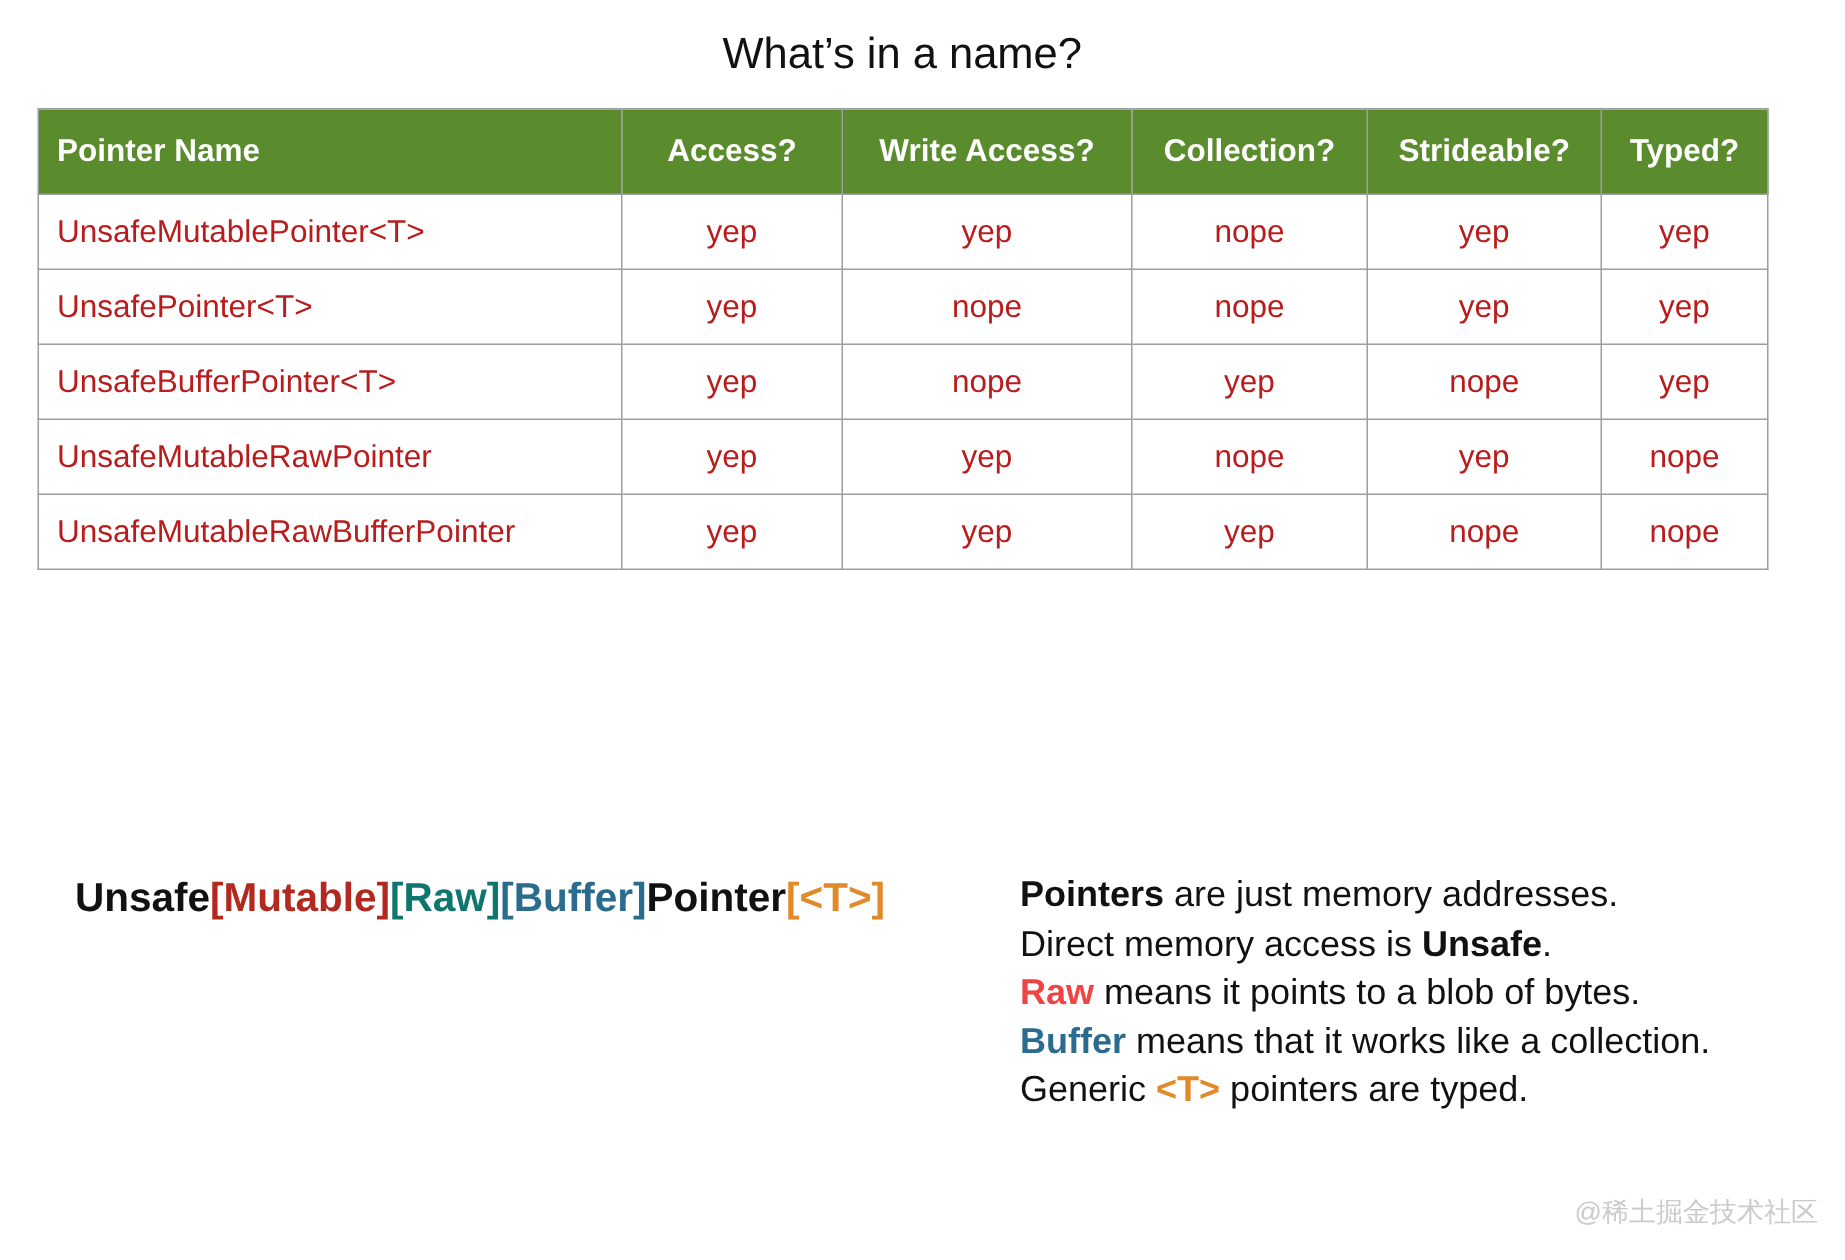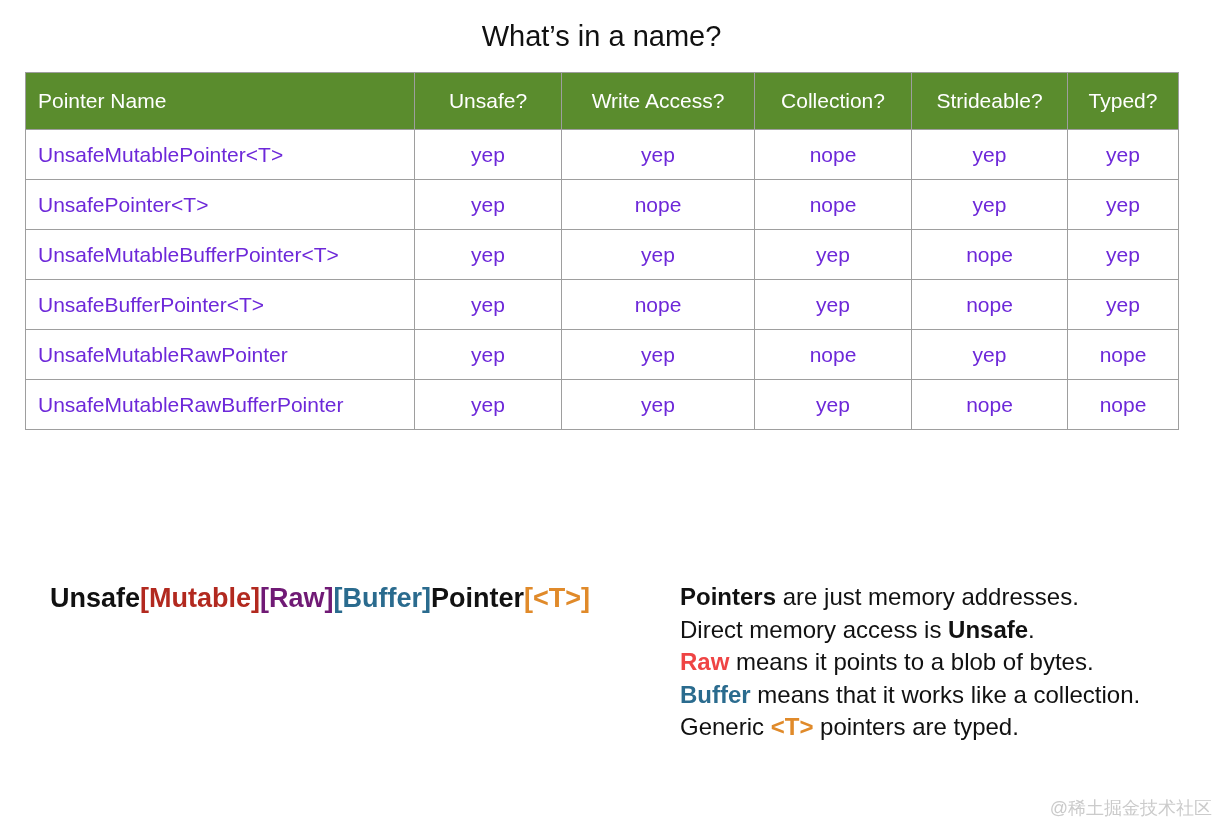--- a/index.html
+++ b/index.html
@@ -33,34 +33,34 @@
   }
   col.c0 { width: 389px; }
   col.c1 { width: 147px; }
   col.c2 { width: 193px; }
   col.c3 { width: 157px; }
   col.c4 { width: 156px; }
   col.c5 { width: 111px; }
   table.pointer-table th {
     background: var(--header-bg, #5a8c2d);
     color: var(--header-text, #fff);
-    font-weight: normal;
+    font-weight: bold;
     font-size: 21px;
     height: 50px;
     text-align: center;
     border: 1px solid var(--border, #9e9e9e);
     padding: 16px;
   }
   table.pointer-table td {
     height: 50px;
     font-size: 21px;
     text-align: center;
     vertical-align: middle;
     border: 1px solid var(--border, #9e9e9e);
-    color: #6d28d9;
+    color: #b91c1c;
     padding: 0;
     white-space: nowrap;
     overflow: hidden;
   }
   table.pointer-table th.name-col,
   table.pointer-table td.name-col {
     text-align: left;
     padding-left: 12px;
   }
   .formula {
@@ -99,21 +99,21 @@
     <col class="c0">
       <col class="c1">
       <col class="c2">
       <col class="c3">
       <col class="c4">
       <col class="c5">
   </colgroup>
   <thead>
     <tr id="header-row">
         <th class="name-col">Pointer Name</th>
-        <th>Unsafe?</th>
+        <th>Access?</th>
         <th>Write Access?</th>
         <th>Collection?</th>
         <th>Strideable?</th>
         <th>Typed?</th>
       </tr>
   </thead>
   <tbody id="table-body">
       <tr>
         <td class="name-col">UnsafeMutablePointer&lt;T&gt;</td>
         <td>yep</td>
@@ -121,28 +121,20 @@
         <td>nope</td>
         <td>yep</td>
         <td>yep</td>
       </tr>
       <tr>
         <td class="name-col">UnsafePointer&lt;T&gt;</td>
         <td>yep</td>
         <td>nope</td>
         <td>nope</td>
         <td>yep</td>
-        <td>yep</td>
-      </tr>
-      <tr>
-        <td class="name-col">UnsafeMutableBufferPointer&lt;T&gt;</td>
-        <td>yep</td>
-        <td>yep</td>
-        <td>yep</td>
-        <td>nope</td>
         <td>yep</td>
       </tr>
       <tr>
         <td class="name-col">UnsafeBufferPointer&lt;T&gt;</td>
         <td>yep</td>
         <td>nope</td>
         <td>yep</td>
         <td>nope</td>
         <td>yep</td>
       </tr>
@@ -158,21 +150,21 @@
         <td class="name-col">UnsafeMutableRawBufferPointer</td>
         <td>yep</td>
         <td>yep</td>
         <td>yep</td>
         <td>nope</td>
         <td>nope</td>
       </tr>
     </tbody>
 </table>
 
-<div class="formula" id="formula"><span>Unsafe</span><span style="color: rgb(178, 41, 31);">[Mutable]</span><span style="color: #701a75;">[Raw]</span><span style="color: rgb(42, 107, 142);">[Buffer]</span><span>Pointer</span><span style="color: rgb(224, 138, 42);">[&lt;T&gt;]</span></div>
+<div class="formula" id="formula"><span>Unsafe</span><span style="color: rgb(178, 41, 31);">[Mutable]</span><span style="color: #0f766e;">[Raw]</span><span style="color: rgb(42, 107, 142);">[Buffer]</span><span>Pointer</span><span style="color: rgb(224, 138, 42);">[&lt;T&gt;]</span></div>
 
 <div class="notes" id="notes">
     <div class="note-line"><span style="font-weight: bold;">Pointers</span><span> are just memory addresses.</span></div>
     <div class="note-line"><span>Direct memory access is </span><span style="font-weight: bold;">Unsafe</span><span>.</span></div>
     <div class="note-line"><span style="font-weight: bold; color: #ef4444;">Raw</span><span> means it points to a blob of bytes.</span></div>
     <div class="note-line"><span style="font-weight: bold; color: rgb(42, 107, 142);">Buffer</span><span> means that it works like a collection.</span></div>
     <div class="note-line"><span>Generic </span><span style="font-weight: bold; color: rgb(224, 138, 42);">&lt;T&gt;</span><span> pointers are typed.</span></div>
   </div>
 
 <div class="watermark">@稀土掘金技术社区</div>

